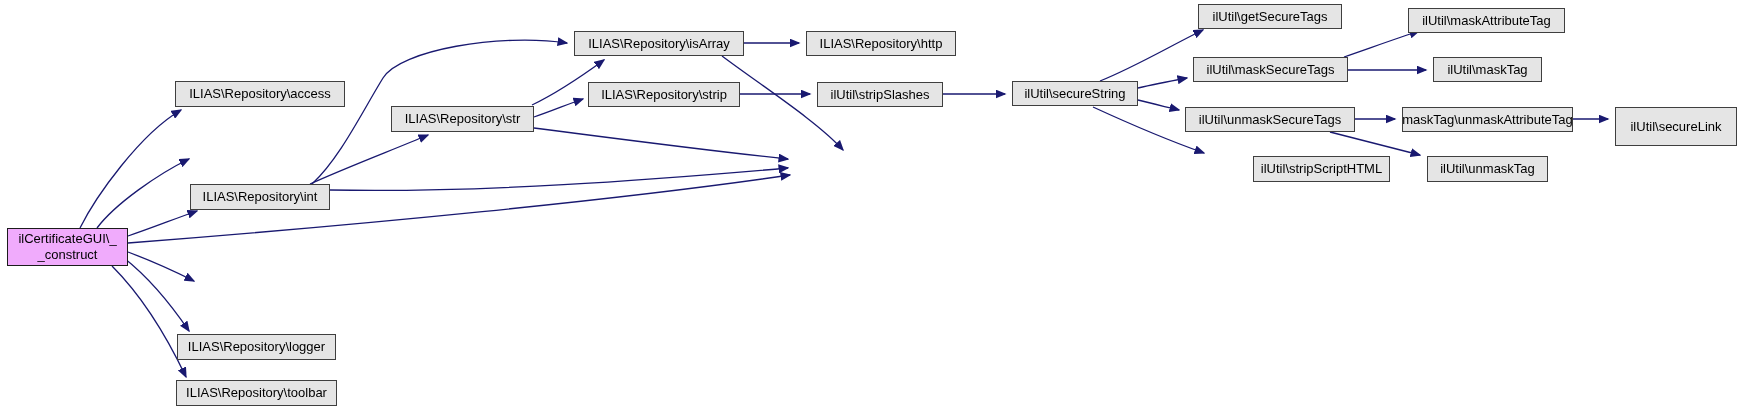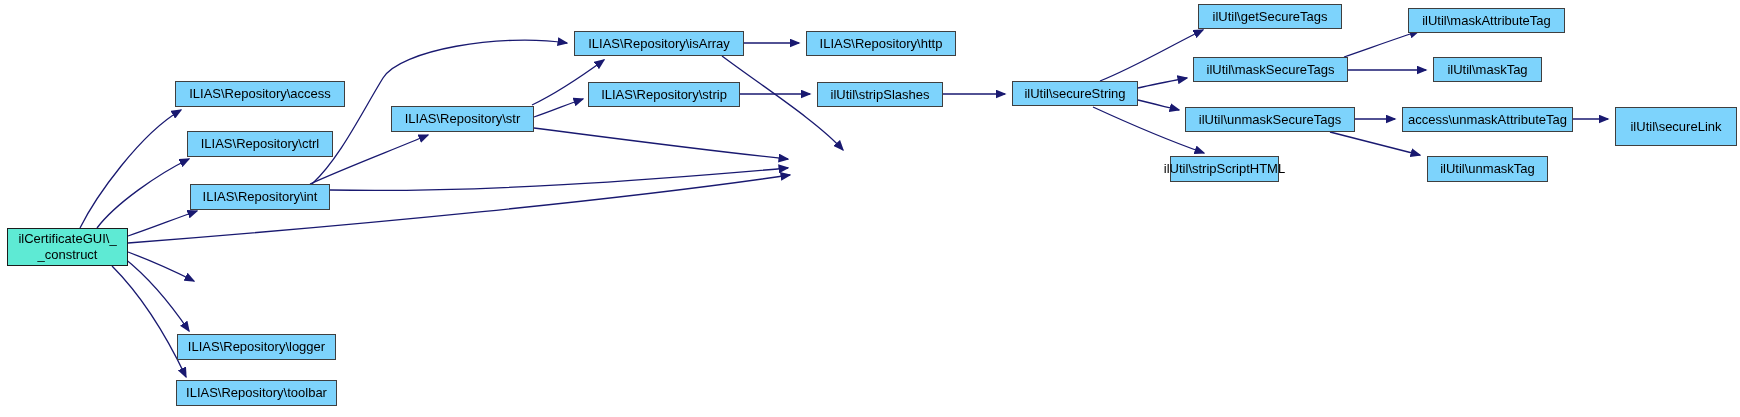--- a/index.html
+++ b/index.html
@@ -20,31 +20,31 @@
     fill: none;
     stroke: #191970;
     stroke-width: 1.3px;
   }
   .node {
     position: absolute;
     box-sizing: border-box;
     display: flex;
     align-items: center;
     justify-content: center;
-    background: #7dd3fc;
+    background: #e5e5e5;
     border: 1.5px solid #3f3f3f;
     color: #000000;
     font-size: 13px;
     line-height: 16px;
     text-align: center;
     white-space: pre;
     cursor: pointer;
   }
   .node.highlight {
-    background: #5eead4;
+    background: #f0abfc;
     border-color: #1c1c1c;
   }
 </style>
 </head>
 <body>
 
 <div class="graph">
 
   <svg class="edges" viewBox="0 0 1740 417" xmlns="http://www.w3.org/2000/svg">
     <defs>
@@ -78,21 +78,20 @@
     <path class="edge" marker-end="url(#arr)" d="M 1355,119 L 1395,119"></path>
     <path class="edge" marker-end="url(#arr)" d="M 1330,132 C 1365,141 1393,148 1420,155"></path>
     <path class="edge" marker-end="url(#arr)" d="M 1573,119 L 1608,119"></path>
   </svg>
 
   <div class="node highlight" style="left:7px;top:228px;width:121px;height:38px">ilCertificateGUI\_
 _construct</div>
 
   <div class="node" style="left:175px;top:81px;width:170px;height:26px">ILIAS\Repository\access</div>
 
-  <div class="node" style="left:187px;top:131px;width:146px;height:26px">ILIAS\Repository\ctrl</div>
 
   <div class="node" style="left:190px;top:184px;width:140px;height:26px">ILIAS\Repository\int</div>
 
 
   <div class="node" style="left:177px;top:334px;width:159px;height:26px">ILIAS\Repository\logger</div>
 
   <div class="node" style="left:176px;top:380px;width:161px;height:26px">ILIAS\Repository\toolbar</div>
 
   <div class="node" style="left:391px;top:106px;width:143px;height:26px">ILIAS\Repository\str</div>
 
@@ -110,21 +109,21 @@
   <div class="node" style="left:1198px;top:4px;width:144px;height:25px">ilUtil\getSecureTags</div>
 
   <div class="node" style="left:1193px;top:57px;width:155px;height:25px">ilUtil\maskSecureTags</div>
 
   <div class="node" style="left:1408px;top:8px;width:157px;height:25px">ilUtil\maskAttributeTag</div>
 
   <div class="node" style="left:1433px;top:57px;width:109px;height:25px">ilUtil\maskTag</div>
 
   <div class="node" style="left:1185px;top:107px;width:170px;height:25px">ilUtil\unmaskSecureTags</div>
 
-  <div class="node" style="left:1402px;top:107px;width:171px;height:25px">access\unmaskAttributeTag</div>
+  <div class="node" style="left:1402px;top:107px;width:171px;height:25px">maskTag\unmaskAttributeTag</div>
 
   <div class="node" style="left:1615px;top:107px;width:122px;height:39px">ilUtil\secureLink</div>
 
-  <div class="node" style="left:1170px;top:156px;width:109px;height:26px">ilUtil\stripScriptHTML</div>
+  <div class="node" style="left:1253px;top:156px;width:137px;height:26px">ilUtil\stripScriptHTML</div>
 
   <div class="node" style="left:1427px;top:156px;width:121px;height:26px">ilUtil\unmaskTag</div>
 
 </div>
 
 </body></html>

